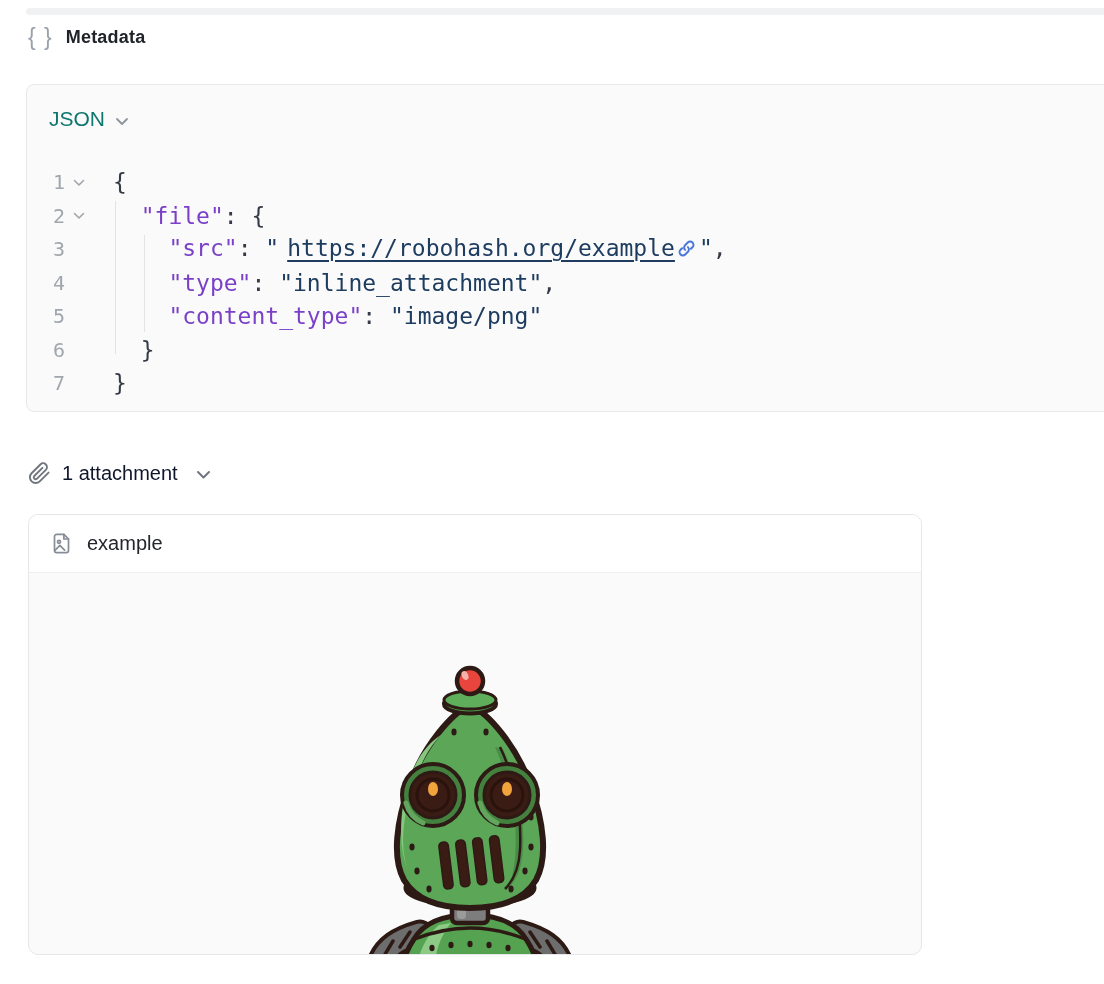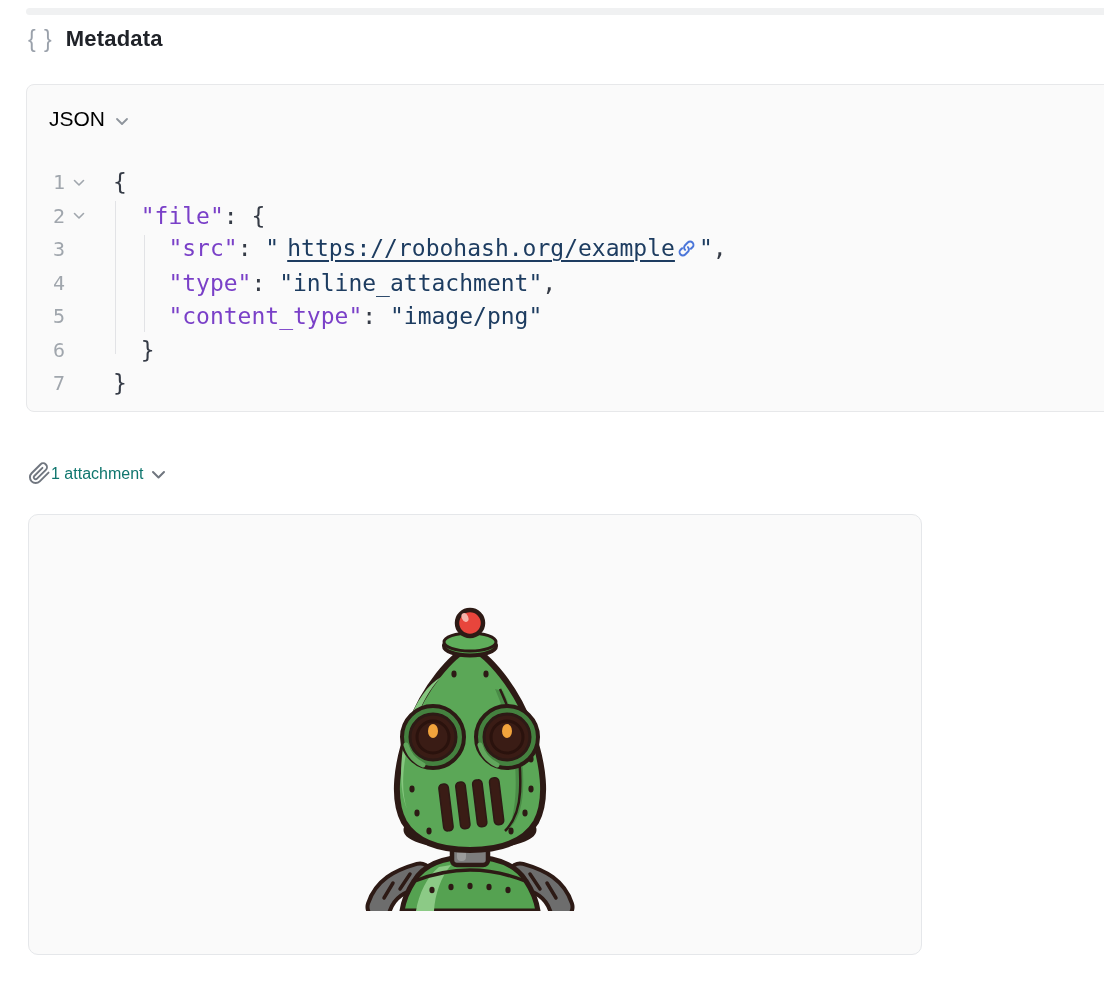--- a/index.html
+++ b/index.html
@@ -15,31 +15,31 @@
   }
   
   .meta-header {
     position: absolute; left: 28px; top: 26px;
     display: flex; align-items: center; gap: 13px;
   }
   .braces-icon {
     color: #9aa1ab; font-size: 23px; font-weight: 400; letter-spacing: 1px;
     line-height: 1;
   }
-  .meta-title { color: #202329; font-size: 22px; font-weight: 700; letter-spacing: 0.2px; }
+  .meta-title { color: #202329; font-size: 18px; font-weight: 700; letter-spacing: 0.2px; }
 
   
   .json-box {
     position: absolute; left: 26px; top: 84px; width: 1200px; height: 328px;
     background: #fafafa; border: 1px solid #e7e8ea; border-radius: 8px;
   }
   .lang-row {
     position: absolute; left: 22px; top: 22px;
     display: flex; align-items: center; gap: 10px;
-    color: #000000; font-size: 21px; cursor: pointer; text-align: right;
+    color: #0f766e; font-size: 21px; cursor: pointer; text-align: right;
   }
   .code-wrap {
     position: absolute; left: 22px; top: 81px; right: 4px;
     font-family: "DejaVu Sans Mono", monospace; font-size: 23px; line-height: 33.5px;
   }
   .guide { position: absolute; width: 1px; background: #e2e3e6; }
   .g1 { left: 66px; top: 35px;  height: 153px; }
   .g2 { left: 95px; top: 69px;  height: 97px;  }
   .line { display: flex; height: 33.5px; align-items: center; }
   .ln {
@@ -56,22 +56,22 @@
   .tk-link {
     color: #1d3c60; cursor: pointer;
     text-decoration: underline; text-decoration-color: #1d3c60;
     text-decoration-thickness: 1.6px; text-underline-offset: 4px; margin-left: 8px;
   }
   .link-ico { display: inline-block; vertical-align: -2px; margin: 0 3px 0 2px; cursor: pointer; }
 
   
   .attach-row {
     position: absolute; left: 28px; top: 462px;
-    display: flex; align-items: center; 
-    color: #0f766e; font-size: 16px; cursor: pointer;
+    display: flex; align-items: center; gap: 11px;
+    color: #0f172a; font-size: 20px; cursor: pointer;
   }
   .attach-row .chev { margin-left: 7px; margin-top: 3px; }
   .attach-card {
     position: absolute; left: 28px; top: 514px; width: 894px; height: 441px;
     background: #fafafa; border: 1px solid #e5e7ea; border-radius: 10px;
     overflow: hidden;
   }
   .card-head {
     height: 58px; background: #ffffff; border-bottom: 1px solid #ededf0;
     display: flex; align-items: center; gap: 14px; padding: 0 21px;
@@ -170,20 +170,31 @@
   </span>
   <span>1 attachment</span>
   <span class="chev" style="display:flex;">
     <svg width="15" height="10" viewBox="0 0 15 10">
         <path d="M2 2 L7.5 7.5 L13 2" fill="none" stroke="#70767f" stroke-width="2" stroke-linecap="round" stroke-linejoin="round"></path>
       </svg>
   </span>
 </div>
 
 <div class="attach-card">
+  <div class="card-head">
+    <span style="display:flex;">
+      <svg width="23" height="23" viewBox="0 0 24 24" fill="none" stroke="#878d96" stroke-width="1.8" stroke-linecap="round" stroke-linejoin="round">
+        <path d="M14.5 2.5 H7 a2.3 2.3 0 0 0 -2.3 2.3 v14.4 a2.3 2.3 0 0 0 2.3 2.3 h10 a2.3 2.3 0 0 0 2.3 -2.3 V7.3 Z"></path>
+        <path d="M14.5 2.5 V7.3 H19.3"></path>
+        <circle cx="9.4" cy="10.3" r="1.6"></circle>
+        <path d="M5.4 18.9 L10.3 14 L15.2 18.9"></path>
+      </svg>
+    </span>
+    <span class="file-name">example</span>
+  </div>
   <div class="card-body">
     <div class="robot-wrap">
       <svg width="306" height="310" viewBox="0 0 306 310">
 
         <path d="M103,274 C 82,280 68,288 62,306" stroke="#2d1a15" stroke-width="27" fill="none" stroke-linecap="round"></path>
         <path d="M103,274 C 82,280 68,288 62,306" stroke="#6d6d6d" stroke-width="19" fill="none" stroke-linecap="round"></path>
         <path d="M93,273 L83,288 M76,282 L67,297" stroke="#2d1a15" stroke-width="3.5" stroke-linecap="round"></path>
         <path d="M203,274 C 224,280 238,288 244,306" stroke="#2d1a15" stroke-width="27" fill="none" stroke-linecap="round"></path>
         <path d="M203,274 C 224,280 238,288 244,306" stroke="#6d6d6d" stroke-width="19" fill="none" stroke-linecap="round"></path>
         <path d="M213,273 L223,288 M230,282 L239,297" stroke="#2d1a15" stroke-width="3.5" stroke-linecap="round"></path>

